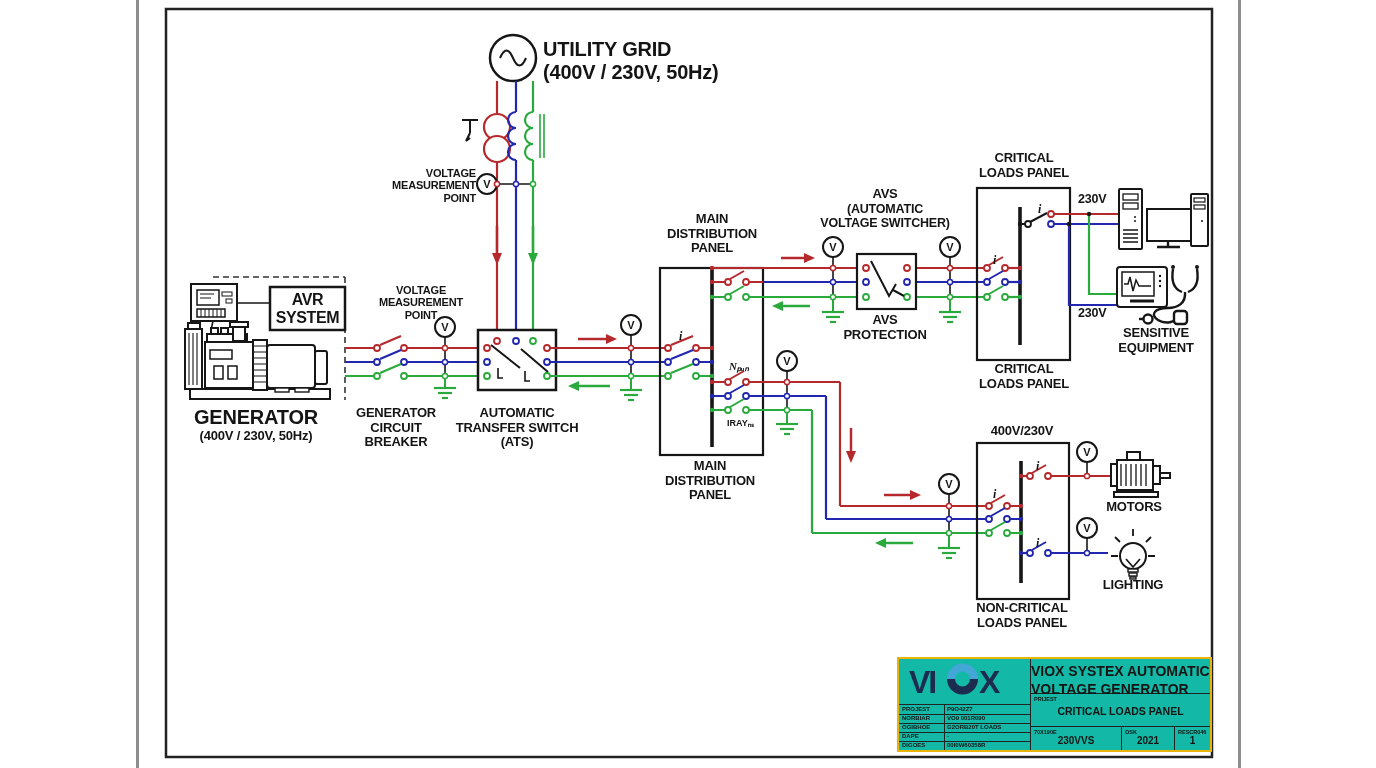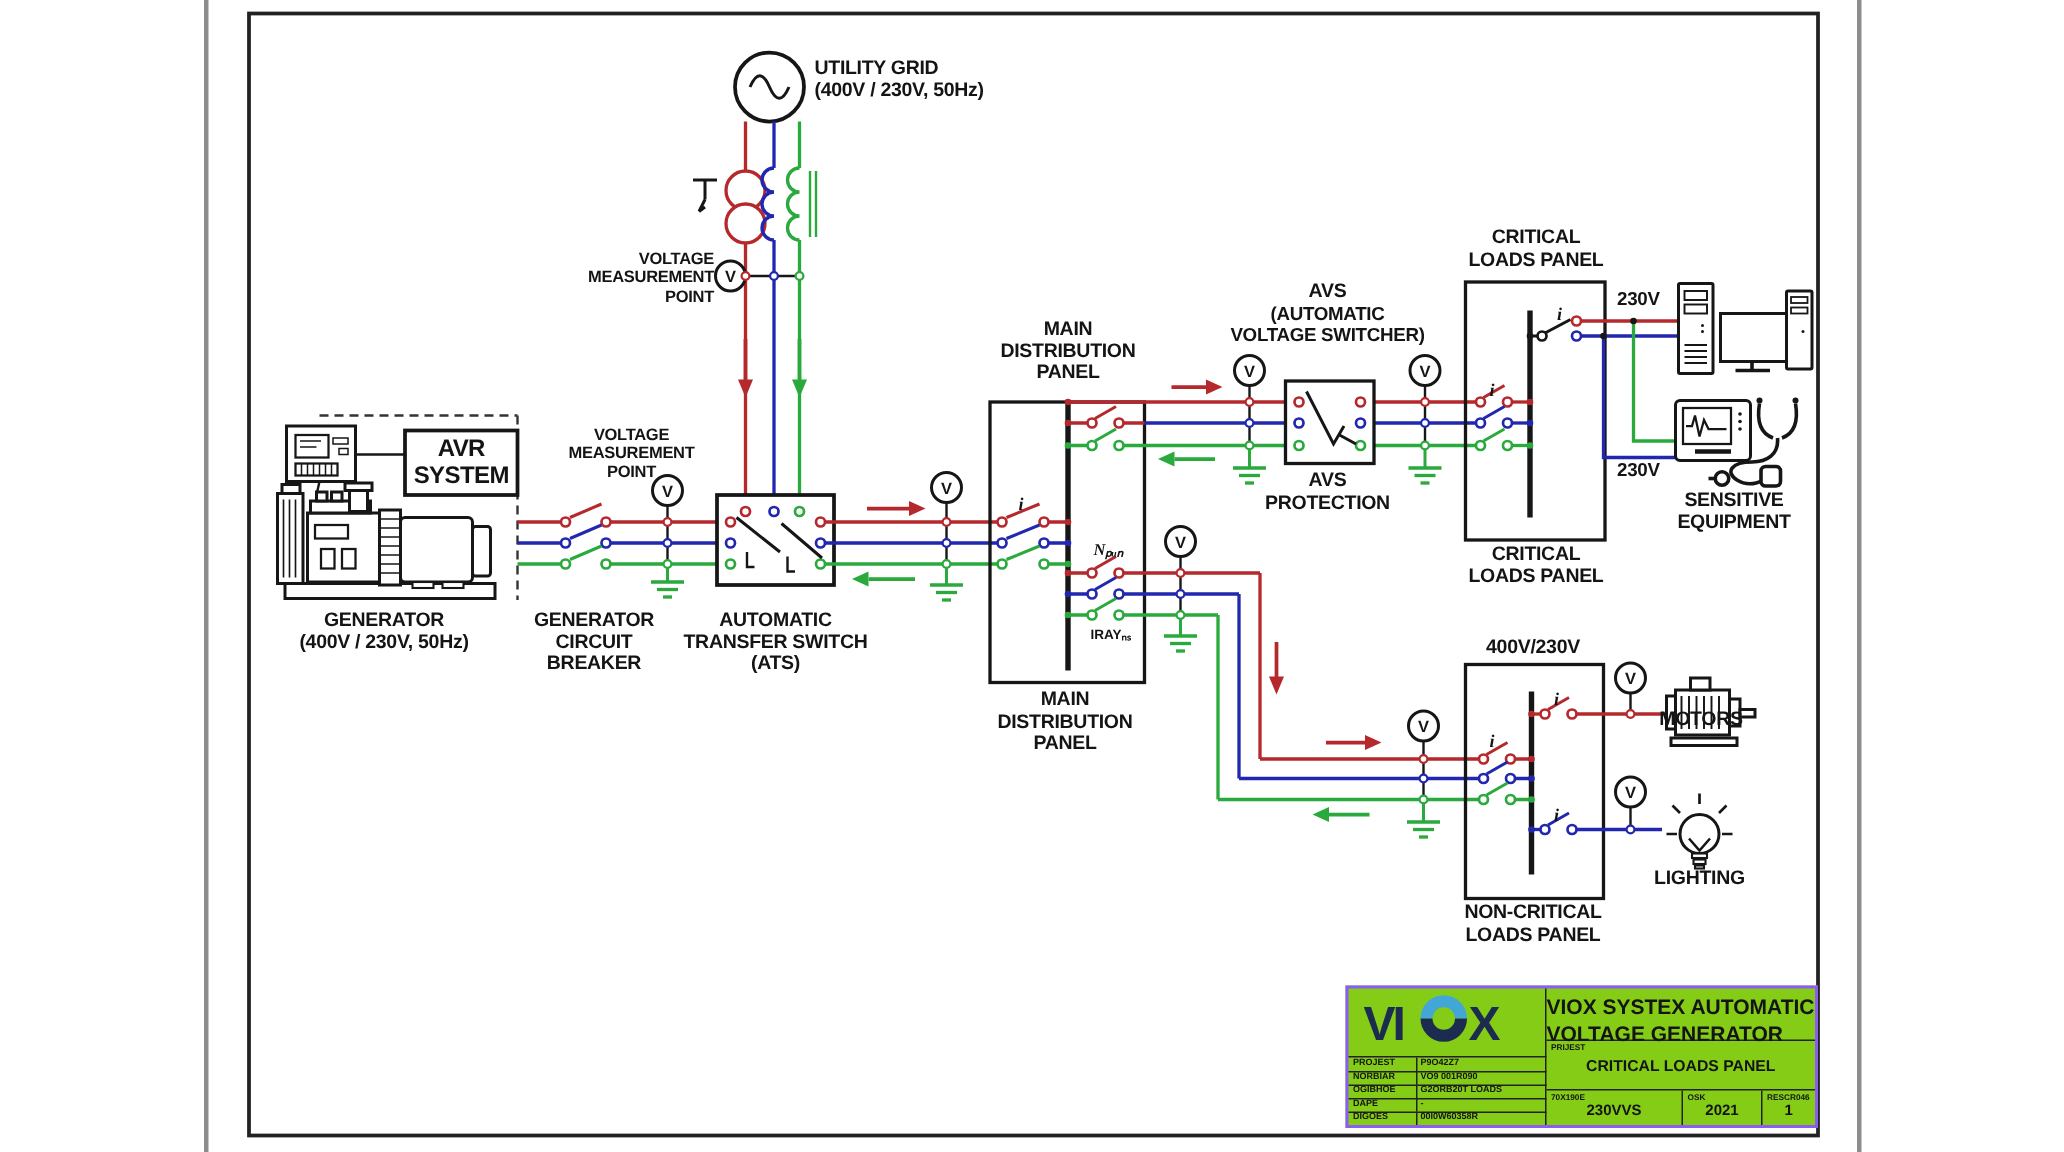--- a/index.html
+++ b/index.html
@@ -2,25 +2,25 @@
 <html><head>
 <meta charset="utf-8">
 <style>
   html,body{margin:0;padding:0;background:#fff;}
   #page{position:relative;width:1376px;height:768px;background:#ffffff;overflow:hidden;
         font-family:"Liberation Sans",sans-serif;color:#141414;}
   .edge{position:absolute;top:0;width:3px;height:768px;background:#8d8d8d;}
   #svg-layer{position:absolute;left:0;top:0;}
   .lbl{position:absolute;font-weight:bold;line-height:1.13;color:#141414;letter-spacing:-0.2px;}
   .c{text-align:center;} .r{text-align:right;} .l{text-align:left;}
-  .fs15{font-size:13px;} .fs13{font-size:13px;} .fs12{font-size:12.5px;} .fs11{font-size:11px;} .fs16{font-size:16px;}
+  .fs15{font-size:20px;} .fs13{font-size:13px;} .fs12{font-size:12.5px;} .fs11{font-size:11px;} .fs16{font-size:16px;}
   .cur{position:absolute;font-family:"Liberation Serif",serif;font-style:italic;font-weight:bold;font-size:12px;color:#141414;}
   .sub{position:absolute;font-family:"Liberation Serif",serif;font-style:italic;font-weight:bold;color:#141414;}
   
-  #tblock{position:absolute;left:897px;top:657px;width:315px;height:95px;border:2px solid #8b5cf6;background:#84cc16;box-sizing:border-box;}
+  #tblock{position:absolute;left:897px;top:657px;width:315px;height:95px;border:2px solid #eab308;background:#14b8a6;box-sizing:border-box;}
   #tblock .cell{position:absolute;box-sizing:border-box;}
   .b-r{border-right:1.5px solid #222;} .b-b{border-bottom:1.5px solid #222;}
   .tiny{font-size:6px;font-weight:bold;letter-spacing:0;}
   .tinylbl{position:absolute;left:3px;top:2px;font-size:5.5px;font-weight:bold;}
   .cellval{position:absolute;left:0;right:0;top:8px;text-align:center;font-size:10px;font-weight:bold;}
 </style>
 </head>
 <body>
 
 <div id="page">
@@ -522,21 +522,21 @@
     <span style="display:block">EQUIPMENT</span>
   </div>
 
   <div class="lbl c fs13" style="left:972px;top:424px;width:100px;">400V/230V</div>
 
   <div class="lbl c fs13" style="left:962px;top:601px;width:120px;">
     <span style="display:block">NON-CRITICAL</span>
     <span style="display:block">LOADS PANEL</span>
   </div>
 
-  <div class="lbl c fs13" style="left:1093px;top:472px;width:82px;">MOTORS</div>
+  <div class="lbl c fs13" style="left:1093px;top:500px;width:82px;">MOTORS</div>
   <div class="lbl c fs13" style="left:1090px;top:578px;width:86px;">LIGHTING</div>
 
   <div class="sub" style="left:729px;top:358px;font-size:11px;">Nₚᵤₙ</div>
   <div class="sub" style="left:727px;top:416px;font-size:9px;font-style:normal;font-family:'Liberation Sans',sans-serif;">IRAYₙₛ</div>
 
   <div class="cur" style="left:679px;top:329px;">i</div>
   <div class="cur" style="left:993px;top:253px;">i</div>
   <div class="cur" style="left:1038px;top:202px;">i</div>
   <div class="cur" style="left:993px;top:487px;">i</div>
   <div class="cur" style="left:1036px;top:459px;">i</div>

